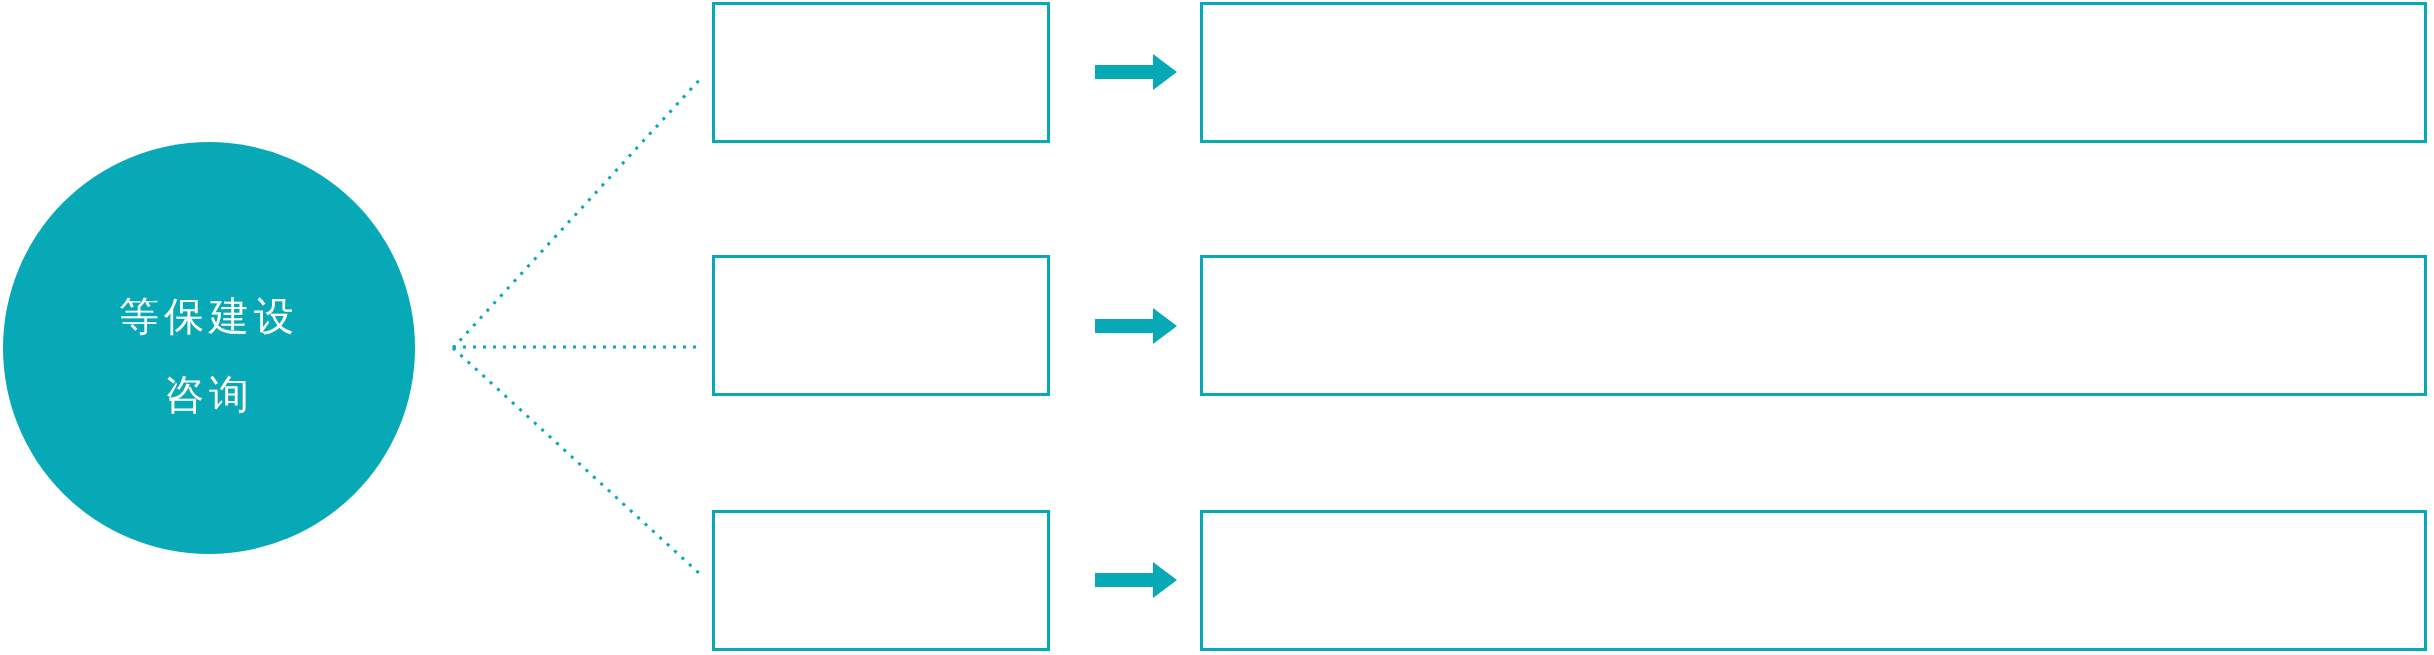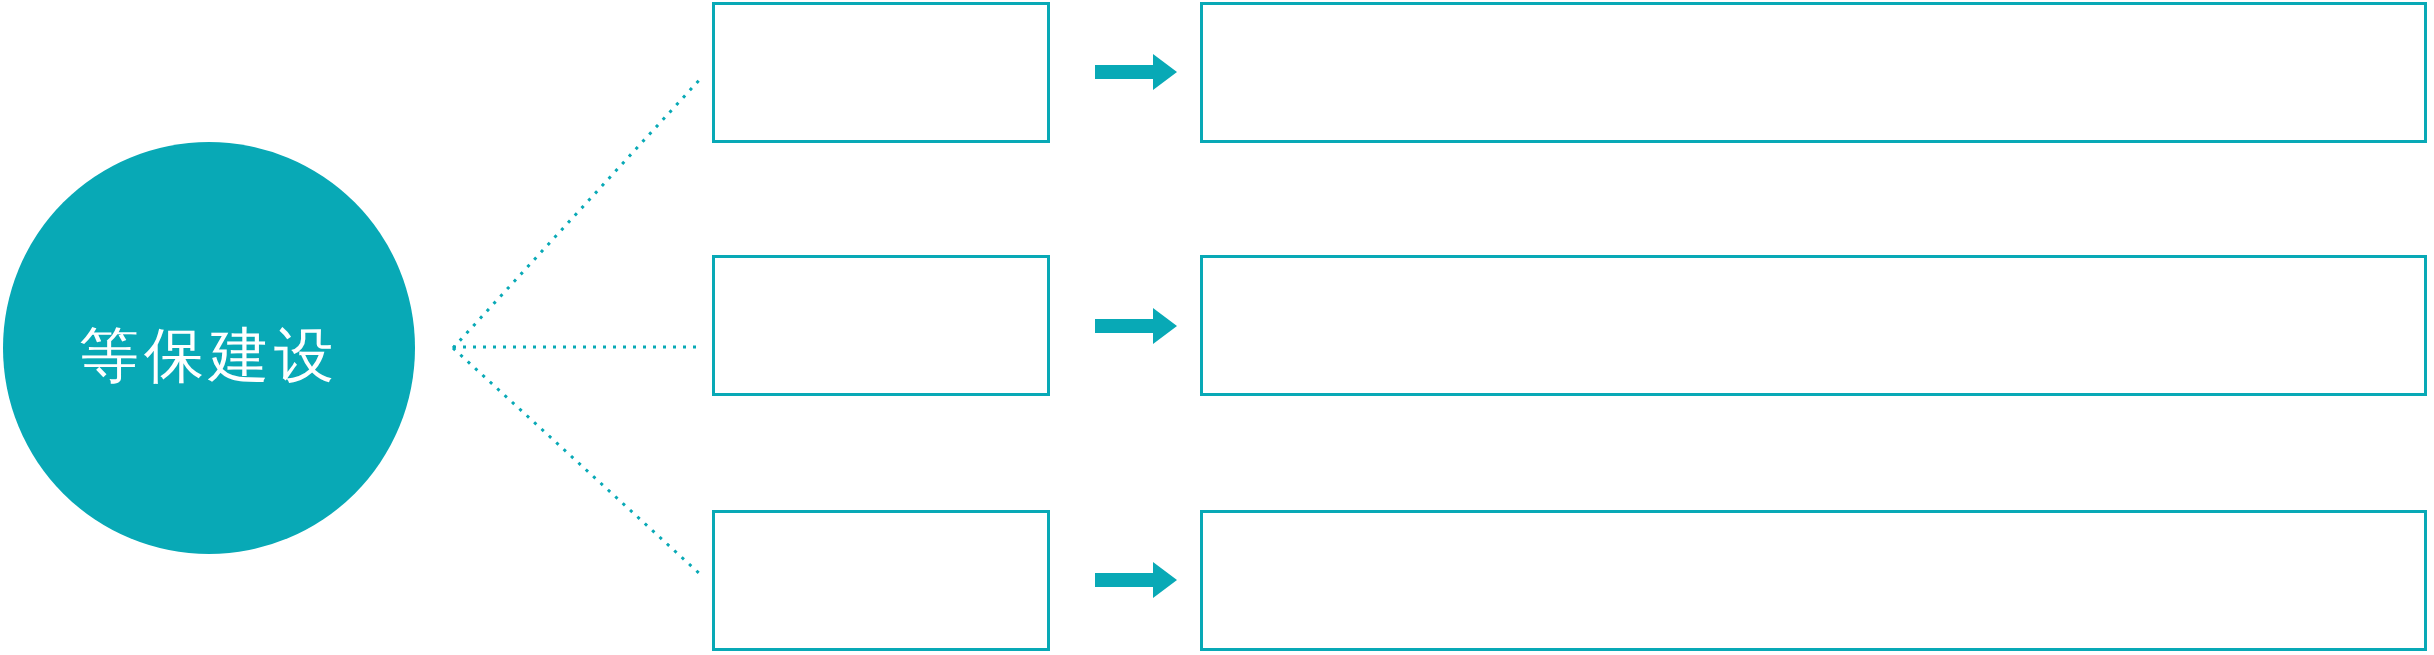--- a/index.html
+++ b/index.html
@@ -23,21 +23,21 @@
     width: 412px;
     height: 412px;
     border-radius: 50%;
     background: var(--accent);
     color: #ffffff;
     display: flex;
     flex-direction: column;
     align-items: center;
     justify-content: center;
     text-align: center;
-    font-size: 60px;
+    font-size: 40px;
     font-weight: 200;
     letter-spacing: 5px;
     line-height: 78px;
     padding-top: 14px;
   }
 
   
   .connectors {
     position: absolute;
     left: 0; top: 0;
@@ -84,20 +84,21 @@
 <div class="canvas">
 
   <svg class="connectors" viewBox="0 0 2434 655" xmlns="http://www.w3.org/2000/svg">
     <line x1="453" y1="348" x2="703" y2="76"></line>
     <line x1="453" y1="347" x2="703" y2="347"></line>
     <line x1="453" y1="348" x2="700" y2="574"></line>
   </svg>
 
   <div class="hub">
     <div>等保建设</div>
+    <div>咨询</div>
   </div>
 
   <div class="box small-box row1"></div>
   <svg class="arrow arrow-row1" viewBox="0 0 82 36" xmlns="http://www.w3.org/2000/svg">
     <polygon points="0,11 58,11 58,0 82,18 58,36 58,25 0,25"></polygon>
   </svg>
   <div class="box large-box row1"></div>
 
   <div class="box small-box row2"></div>
   <svg class="arrow arrow-row2" viewBox="0 0 82 36" xmlns="http://www.w3.org/2000/svg">

